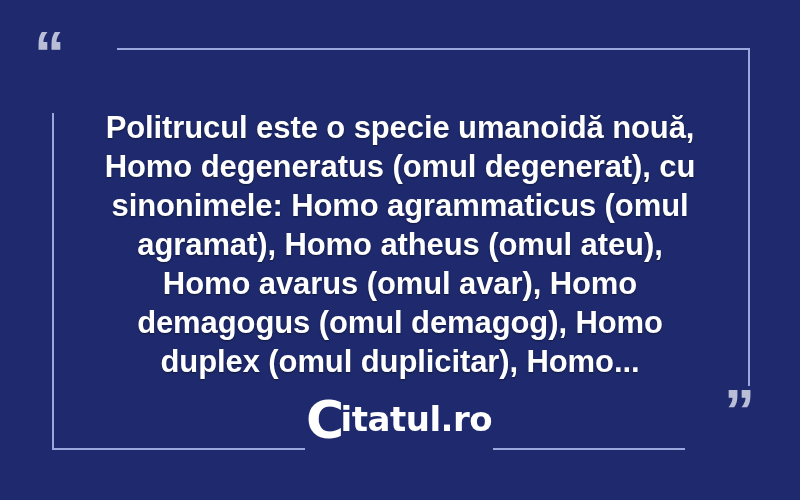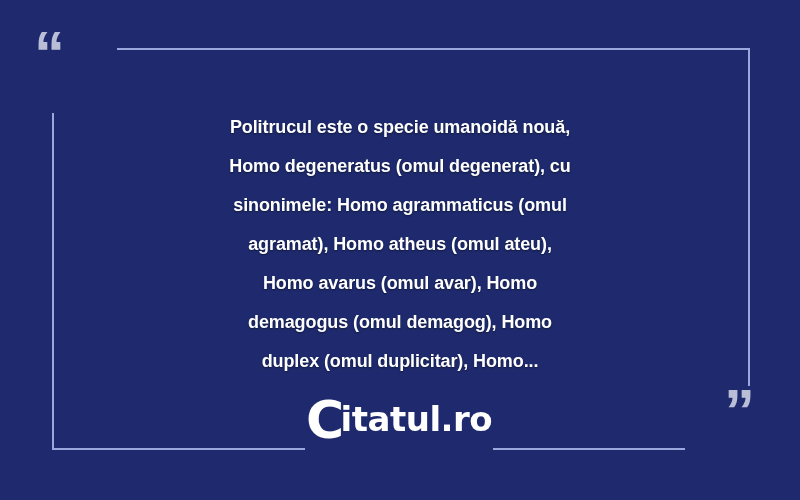--- a/index.html
+++ b/index.html
@@ -83,21 +83,21 @@
   
   .quote-text {
     position: absolute;
     left: 72px;
     top: 108px;
     width: 656px;
     text-align: center;
     color: #ffffff;
     font-family: "Liberation Sans", sans-serif;
     font-weight: 700;
-    font-size: 18px;
+    font-size: 31px;
     line-height: 39px;
     letter-spacing: -0.1px;
     text-shadow: 0 1px 2px rgba(0, 0, 0, 0.45);
     white-space: pre-line;
   }
 
   
   .logo {
     position: absolute;
     left: 305px;

